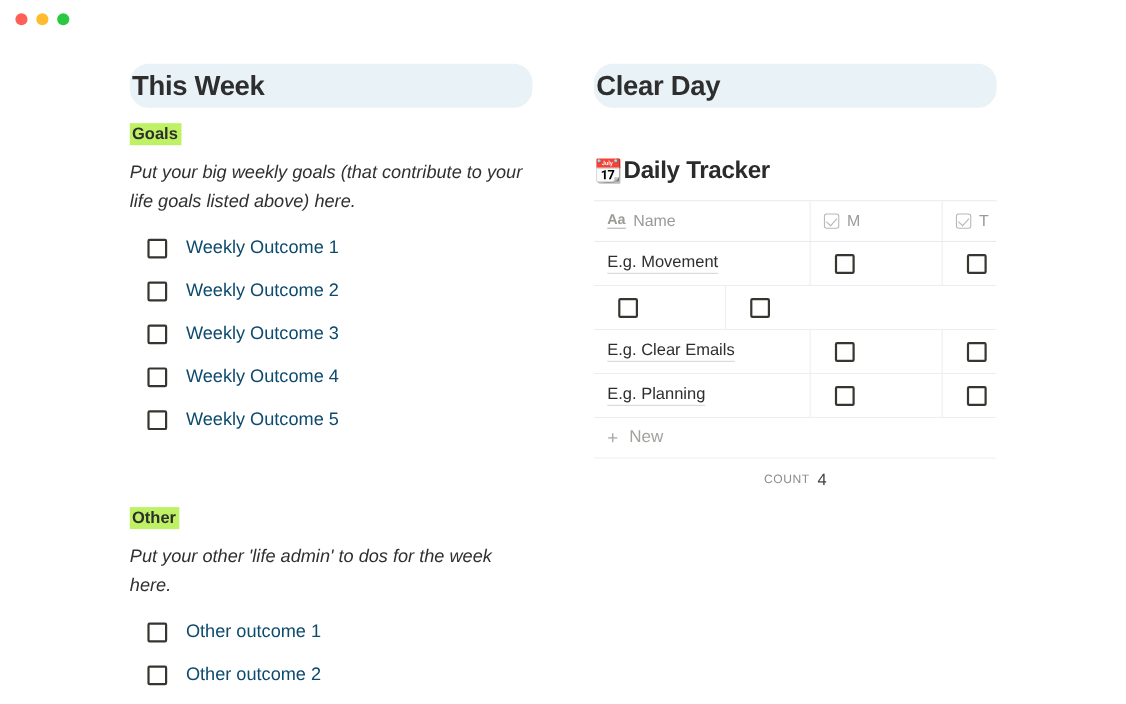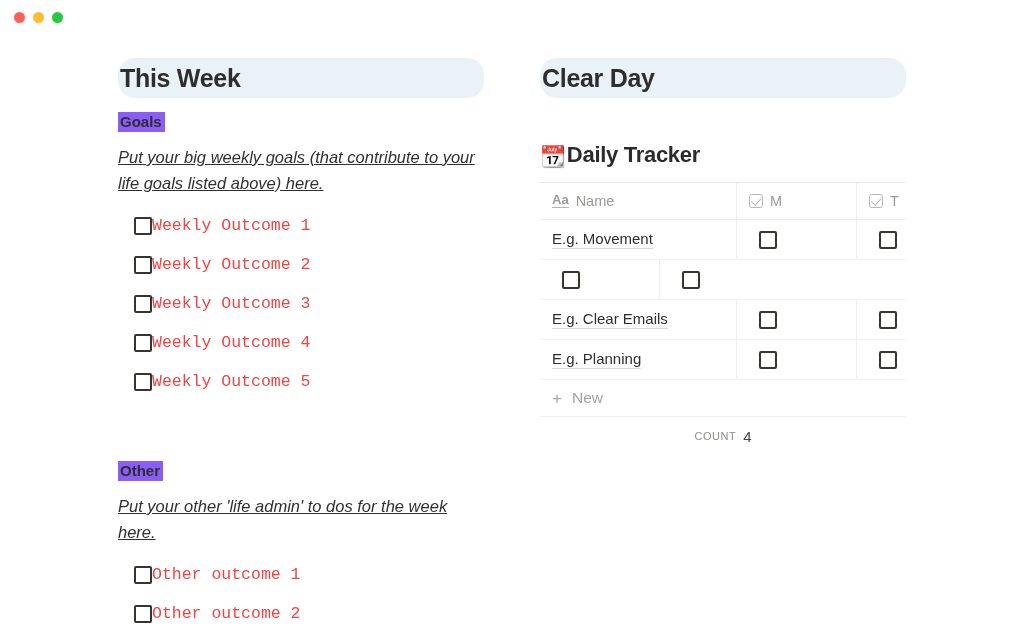--- a/index.html
+++ b/index.html
@@ -35,56 +35,55 @@
     padding-left:2px;
     white-space:nowrap;
     border-radius:17px;
   }
 
   .sub-head {
     display:inline-block;
     font-size:15px;
     font-weight:bold;
     color:#2e2e2e;
-    background:#8b5cf6;
+    background:#bef264;
     padding:1px 3px 2px 2px;
     margin-top:14px;
     line-height:17px;
   }
 
   .desc {
     font-size:16.5px;
     font-style:italic;
     color:#30302f;
     line-height:26px;
     margin-top:12px;
     width:360px;
-    text-decoration:underline;
   }
 
   
   .todo-list { margin-top:10px; }
   .todo {
     display:flex;
     align-items:center;
     height:39px;
     padding-left:16px;
   }
   .cbx {
     width:18px; height:18px;
     border:2px solid #37352f;
     border-radius:2px;
     background:#fff;
     flex:0 0 auto;
   }
   .todo-label {
+    margin-left:17px;
     font-size:16.5px;
-    color:#ef4444;
+    color:#0c4a6e;
     white-space:nowrap;
-    font-family:Liberation Mono, monospace;
   }
 
   .gap-other { height:46px; }
 
   
   .db-title {
     display:flex;
     align-items:center;
     margin-top:44px;
     font-size:22px;

